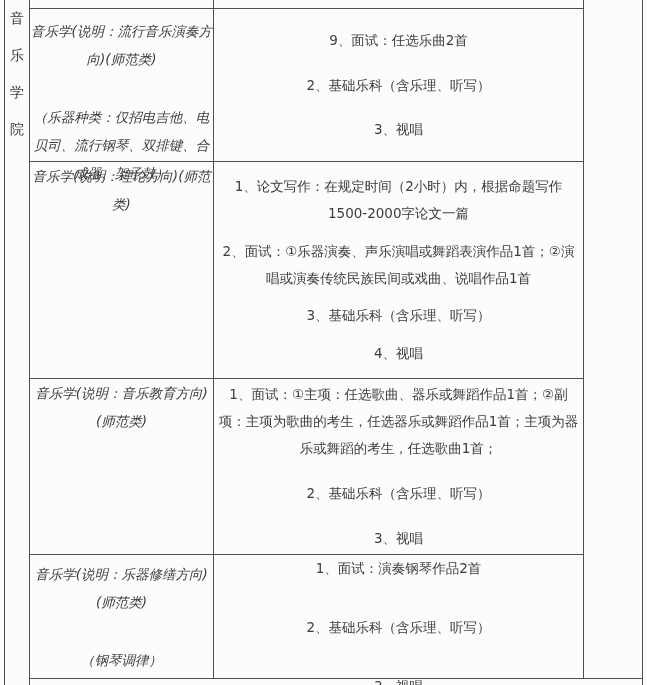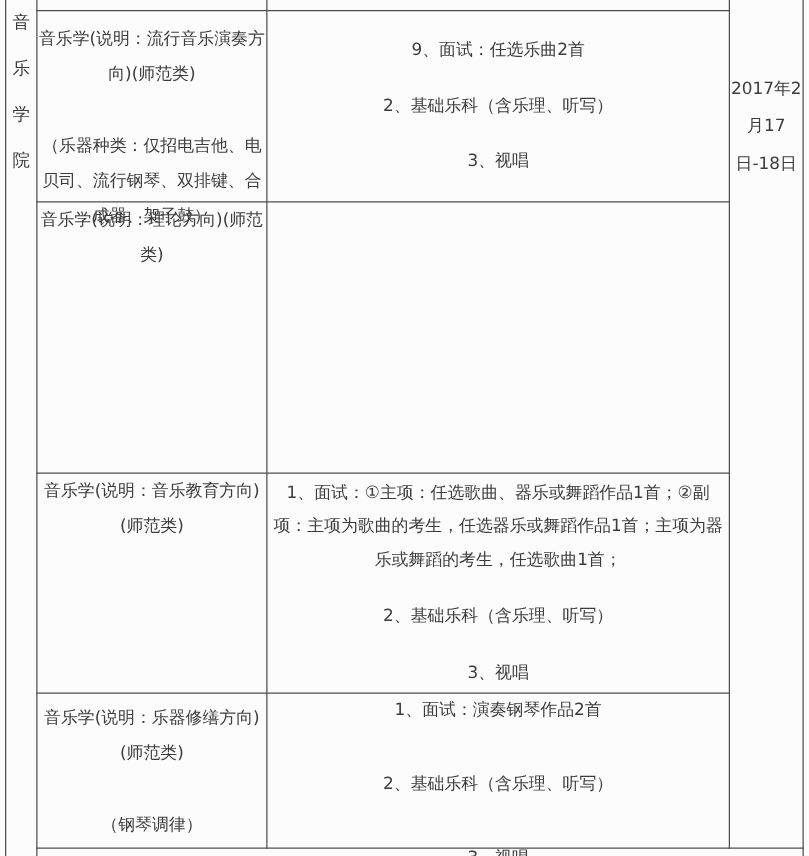--- a/index.html
+++ b/index.html
@@ -12,21 +12,21 @@
   #screen{
     position:relative;width:647px;height:685px;overflow:hidden;background:#fcfcfc;
   }
   .vline{position:absolute;width:1px;background:#4f4f4f;}
   .hline{position:absolute;height:1px;background:#4f4f4f;}
   .cell{
     position:absolute;box-sizing:border-box;
     display:flex;flex-direction:column;align-items:center;
     text-align:center;font-size:13.5px;line-height:27px;
   }
-  .col2{left:30px;width:183px;}
+  .col2{left:30px;width:183px;font-style:italic;}
   .col3{left:214px;width:369px;padding:0 3px;}
   .r1{top:9px;height:152px;}
   .r2{top:162px;height:216px;}
   .r3{top:379px;height:175px;gap:16px;}
   .r4{top:555px;height:123px;gap:32px;}
   .exam-cell{justify-content:space-evenly;}
   .exam-item{width:100%;}
   .program{line-height:28px;width:100%;}
   .note{line-height:28px;width:100%;margin-top:22px;}
   .r1.col2{justify-content:flex-start;padding-top:8px;gap:8px;}
@@ -58,38 +58,39 @@
   <div class="hline" style="left:29px;top:8px;width:555px"></div>
   <div class="hline" style="left:29px;top:161px;width:555px"></div>
   <div class="hline" style="left:29px;top:378px;width:555px"></div>
   <div class="hline" style="left:29px;top:554px;width:555px"></div>
   <div class="hline" style="left:29px;top:678px;width:614px"></div>
 
   <div class="college-cell">
     <span>音乐学院</span>
   </div>
 
-  <div class="date-cell">
-    <span>2017年2
-月17
-日-18日</span>
-  </div>
 
   <div class="cell col2 r1">
     <div class="program">音乐学(说明：流行音乐演奏方向)(师范类)</div>
     <div class="note">（乐器种类：仅招电吉他、电贝司、流行钢琴、双排键、合成器、架子鼓）</div>
   </div>
   <div class="cell col3 r1 exam-cell">
     <div class="exam-item">9、面试：任选乐曲2首</div>
     <div class="exam-item">2、基础乐科（含乐理、听写）</div>
     <div class="exam-item">3、视唱</div>
   </div>
 
   <div class="cell col2 r2">
     <div class="program">音乐学(说明：理论方向)(师范类)</div>
+  </div>
+  <div class="cell col3 r2 exam-cell">
+    <div class="exam-item">1、论文写作：在规定时间（2小时）内，根据命题写作1500-2000字论文一篇</div>
+    <div class="exam-item">2、面试：①乐器演奏、声乐演唱或舞蹈表演作品1首；②演唱或演奏传统民族民间或戏曲、说唱作品1首</div>
+    <div class="exam-item">3、基础乐科（含乐理、听写）</div>
+    <div class="exam-item">4、视唱</div>
   </div>
 
   <div class="cell col2 r3">
     <div class="program">音乐学(说明：音乐教育方向)(师范类)</div>
   </div>
   <div class="cell col3 r3 exam-cell">
     <div class="exam-item">1、面试：①主项：任选歌曲、器乐或舞蹈作品1首；②副项：主项为歌曲的考生，任选器乐或舞蹈作品1首；主项为器乐或舞蹈的考生，任选歌曲1首；</div>
     <div class="exam-item">2、基础乐科（含乐理、听写）</div>
     <div class="exam-item">3、视唱</div>
   </div>

